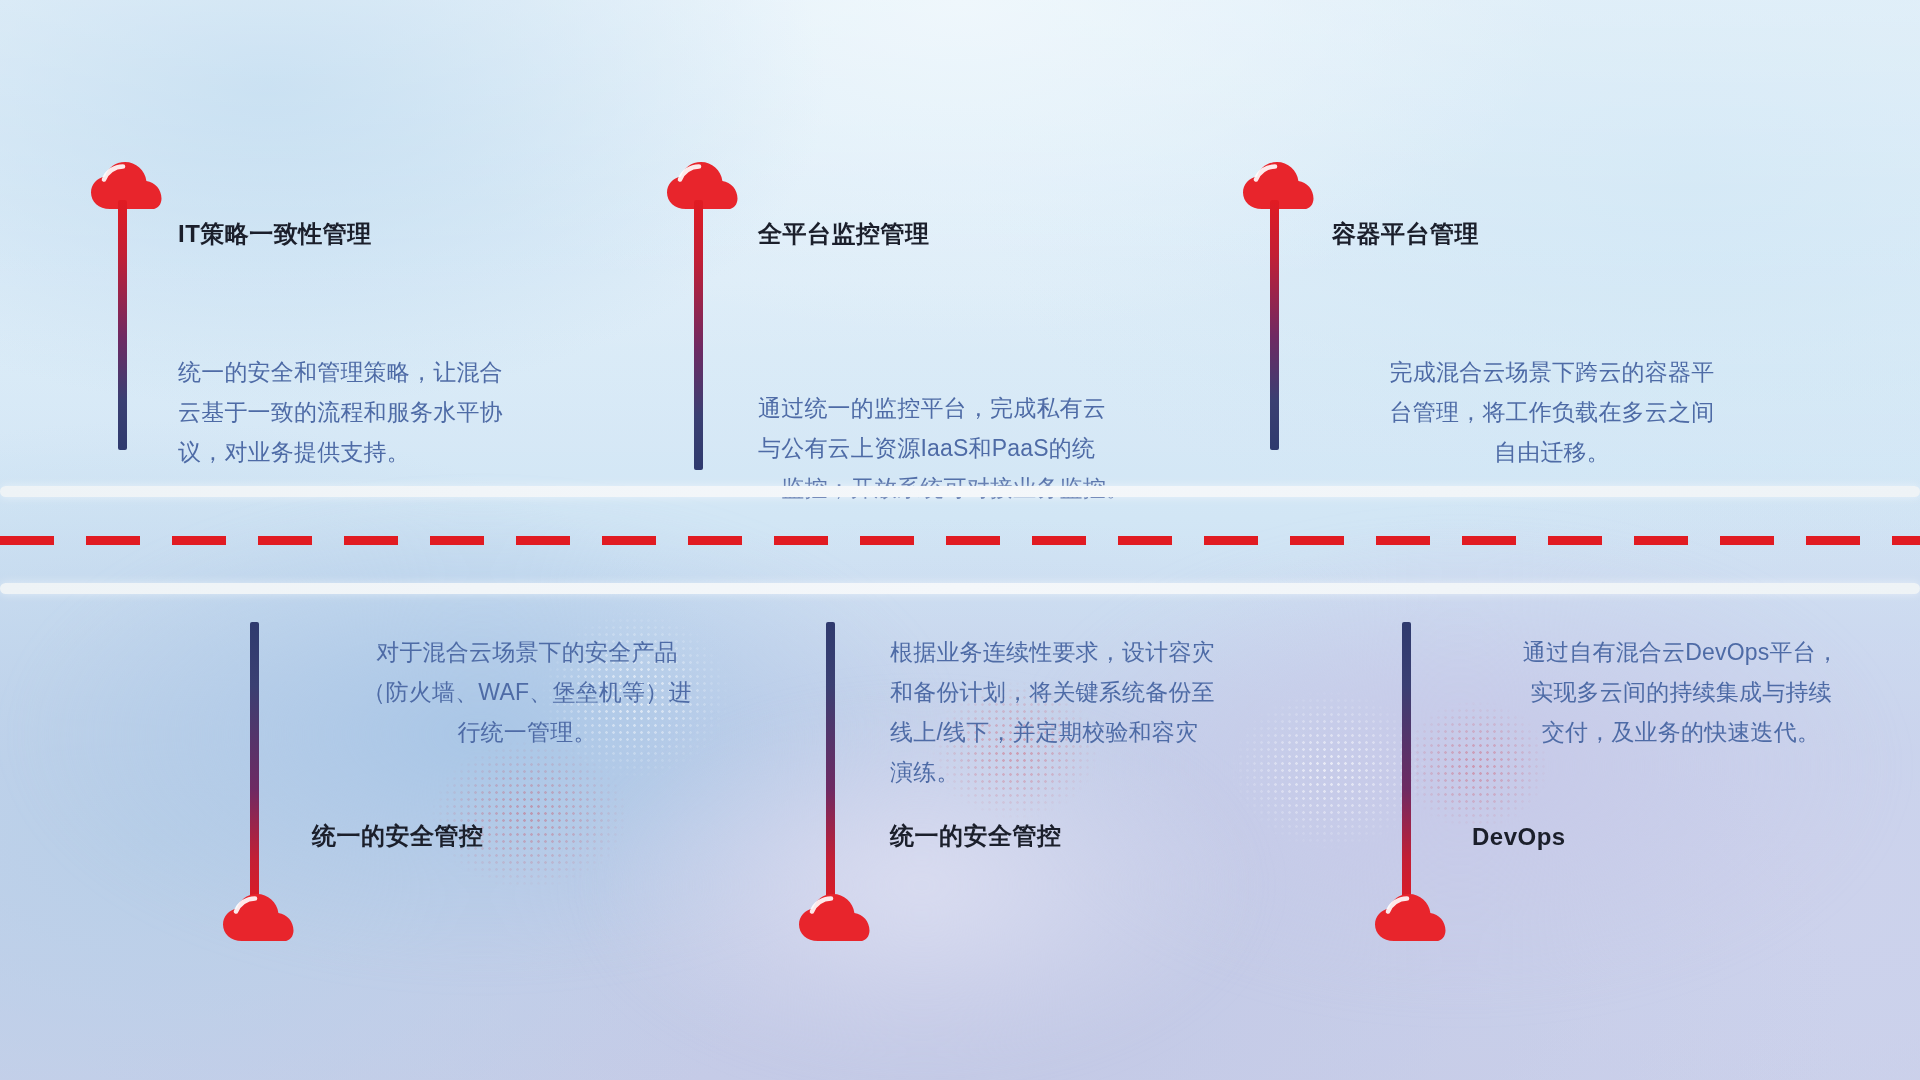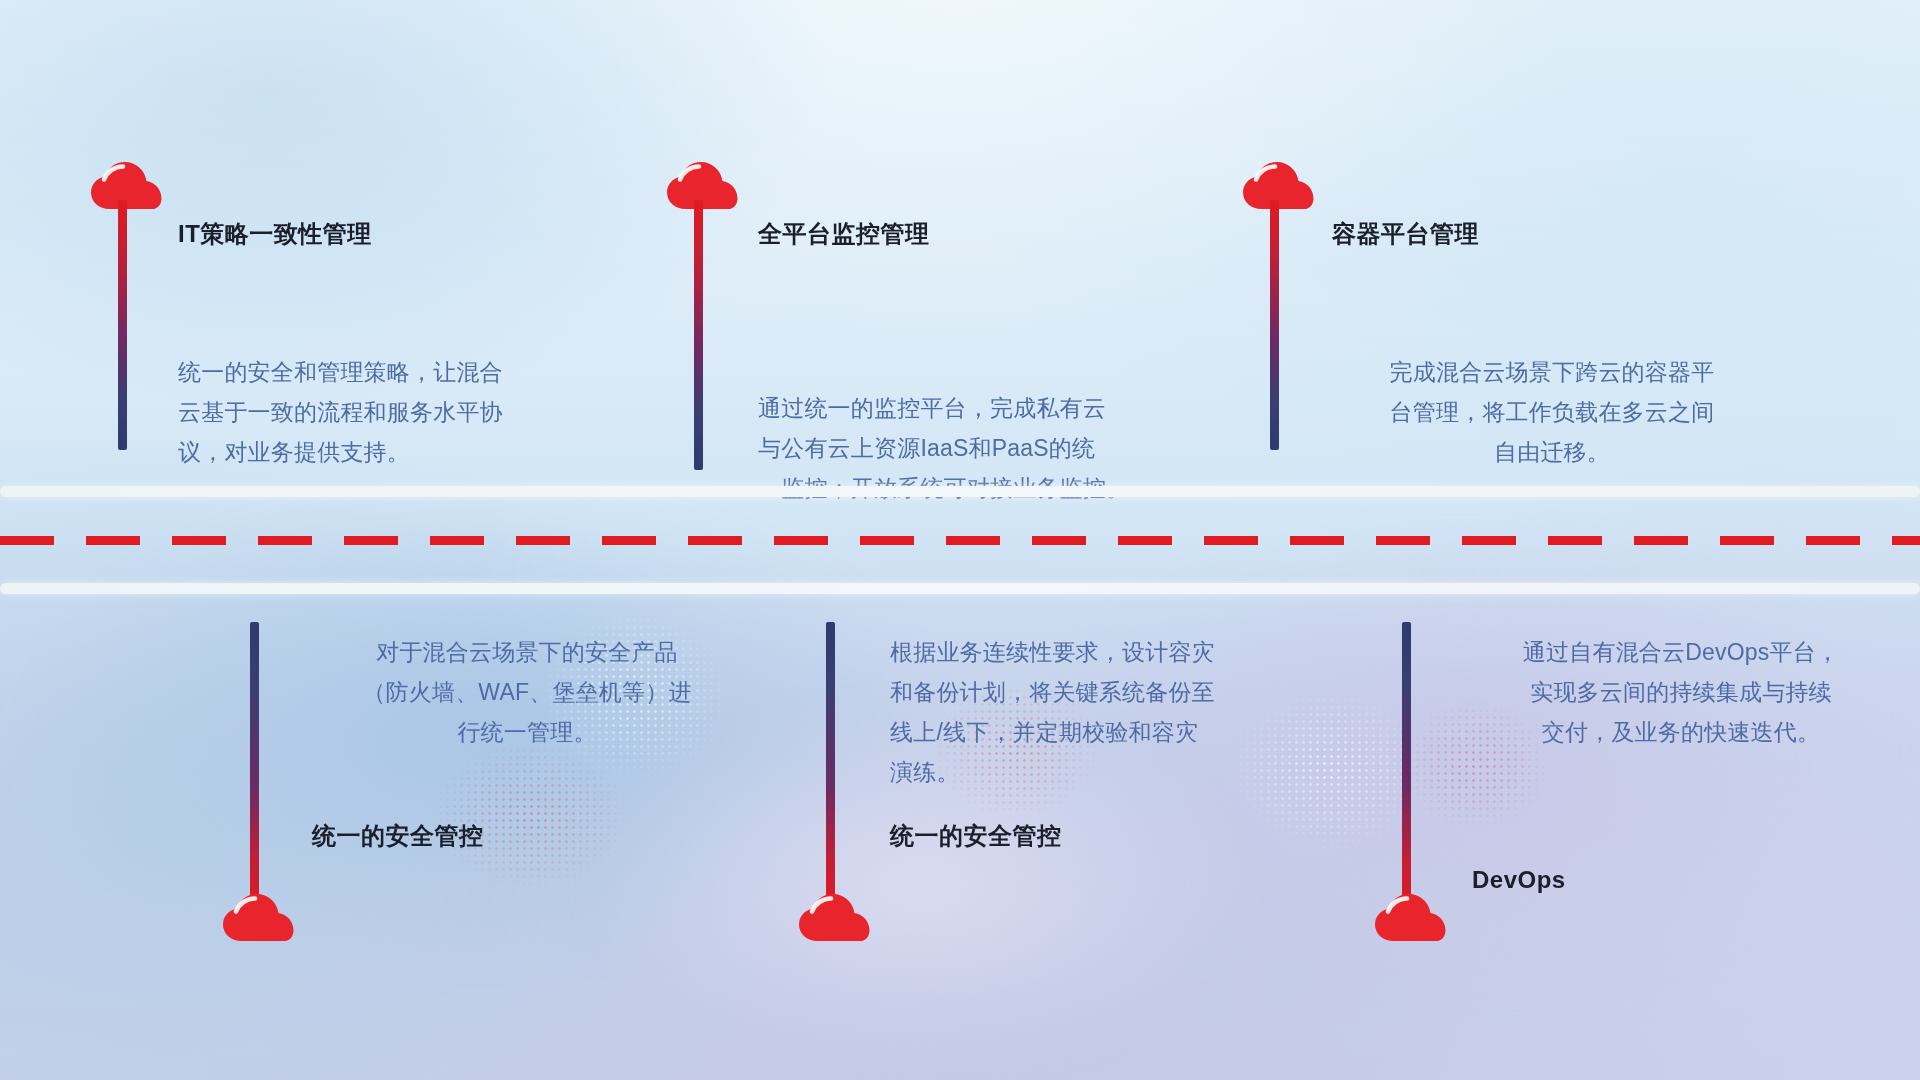--- a/index.html
+++ b/index.html
@@ -171,20 +171,20 @@
       <path d="M20,49 C8.5,49 1,41.5 1,32.5 C1,24.5 7,17.8 15,16.5 C17.5,8 25.5,2 35,2 C46,2 55,10.2 56.4,21 C65,22.2 71.5,29.6 71.5,38.4 C71.5,44.2 67.8,49 62,49 Z" fill="#e8252c"></path>
       <path d="M14,19.5 C17,11.5 24.5,6.5 33,6.5" fill="none" stroke="#ffffff" stroke-width="4.6" stroke-linecap="round" opacity="0.9"></path>
     </svg>
   </div>
 
   <div class="col">
     <div class="stem up" style="left:1402px;top:622px;height:288px;"></div>
     <div class="body" style="left:1466px;top:632px;width:430px;text-align:center;">通过自有混合云DevOps平台，
 实现多云间的持续集成与持续
 交付，及业务的快速迭代。</div>
-    <div class="title" style="left:1472px;top:866px;">DevOps</div>
+    <div class="title" style="left:1472px;top:823px;">DevOps</div>
     <svg class="cloud" style="left:1374px;top:892px;" viewBox="0 0 74 50">
       <path d="M20,49 C8.5,49 1,41.5 1,32.5 C1,24.5 7,17.8 15,16.5 C17.5,8 25.5,2 35,2 C46,2 55,10.2 56.4,21 C65,22.2 71.5,29.6 71.5,38.4 C71.5,44.2 67.8,49 62,49 Z" fill="#e8252c"></path>
       <path d="M14,19.5 C17,11.5 24.5,6.5 33,6.5" fill="none" stroke="#ffffff" stroke-width="4.6" stroke-linecap="round" opacity="0.9"></path>
     </svg>
   </div>
 
 </div>
 
 </body></html>

